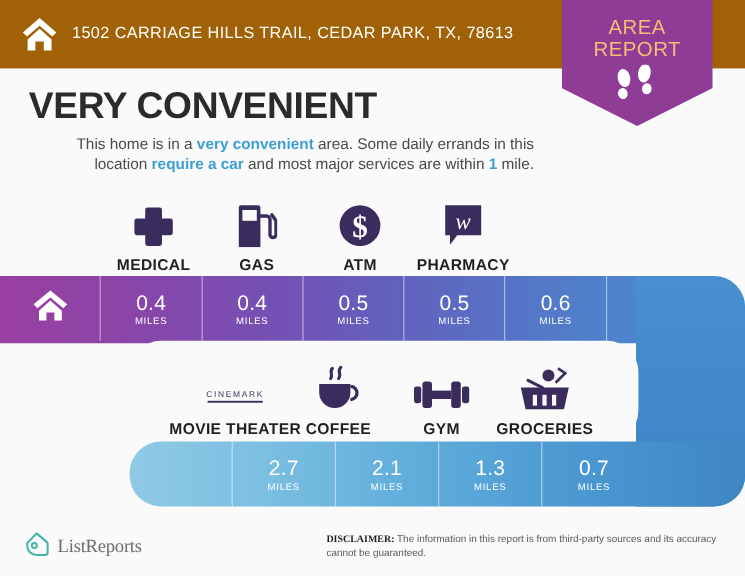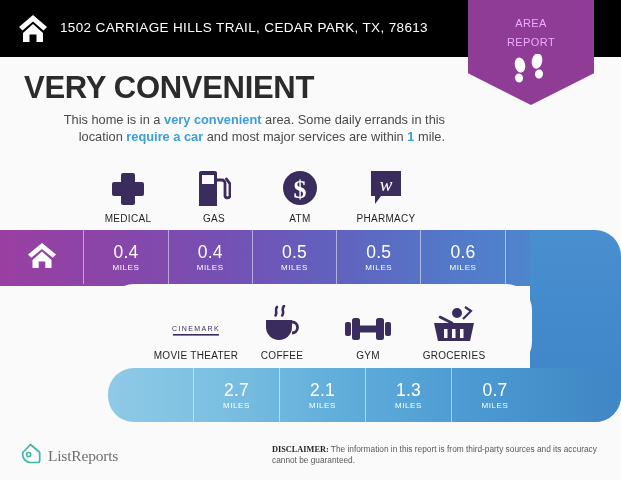--- a/index.html
+++ b/index.html
@@ -11,21 +11,21 @@
     position: relative;
     overflow: hidden;
     font-family: "Liberation Sans", sans-serif;
     background: #fafafa;
   }
   #page { position: absolute; inset: 0; background: #fafafa; }
 
   
   .header-bar {
     position: absolute; left: 0; top: 0; width: 621px; height: 57px;
-    background: #000000;
+    background: #a16207;
   }
   .header-home {
     position: absolute; left: 18px; top: 14px; width: 30px; height: 29px;
   }
   .header-address {
     position: absolute; left: 60px; top: 20px;
     font-size: 13.5px; letter-spacing: 0.35px;
     color: #ffffff; white-space: nowrap;
   }
 
@@ -33,21 +33,21 @@
   .badge {
     position: absolute; left: 468px; top: -8px;
     width: 126px; height: 113px;
     background: #8e3c96;
     -webkit-clip-path: polygon(0 0, 100% 0, 100% 72%, 50% 100%, 0 72%);
     clip-path: polygon(0 0, 100% 0, 100% 72%, 50% 100%, 0 72%);
     text-align: center;
   }
   .badge-title {
     margin-top: 22px;
-    color: #f0abfc; font-size: 11px; line-height: 18.5px;
+    color: #fdba74; font-size: 17px; line-height: 18.5px;
     letter-spacing: 0.4px;
   }
   .badge-feet { position: absolute; left: 43px; top: 62px; }
 
   
   .headline {
     position: absolute; left: 24px; top: 70px;
     font-size: 31px; font-weight: bold;
     letter-spacing: -0.3px; color: #2b2b2b;
   }
@@ -59,21 +59,21 @@
 
   
   .icon-row { position: absolute; display: flex; }
   .icon-cell {
     width: 86px; text-align: center;
     display: flex; flex-direction: column;
     align-items: center; justify-content: flex-end;
   }
   .icon-glyph { height: 38px; display: flex; align-items: flex-end; justify-content: center; }
   .icon-label {
-    margin-top: 7px; font-size: 10px; font-weight: normal;
+    margin-top: 7px; font-size: 13px; font-weight: bold;
     letter-spacing: 0.3px; color: #231f20; white-space: nowrap;
   }
   #icon-row-1 { left: 85px; top: 168px; }
   #icon-row-2 { left: 153px; top: 305px; }
 
   
   .bar { position: absolute; display: flex; overflow: hidden; }
   #bar-row-1 {
     left: 0; top: 230px; width: 590px; height: 56px;
     background: linear-gradient(90deg, #9a3fa2 0%, #8a45a8 18%, #7550b4 38%,

